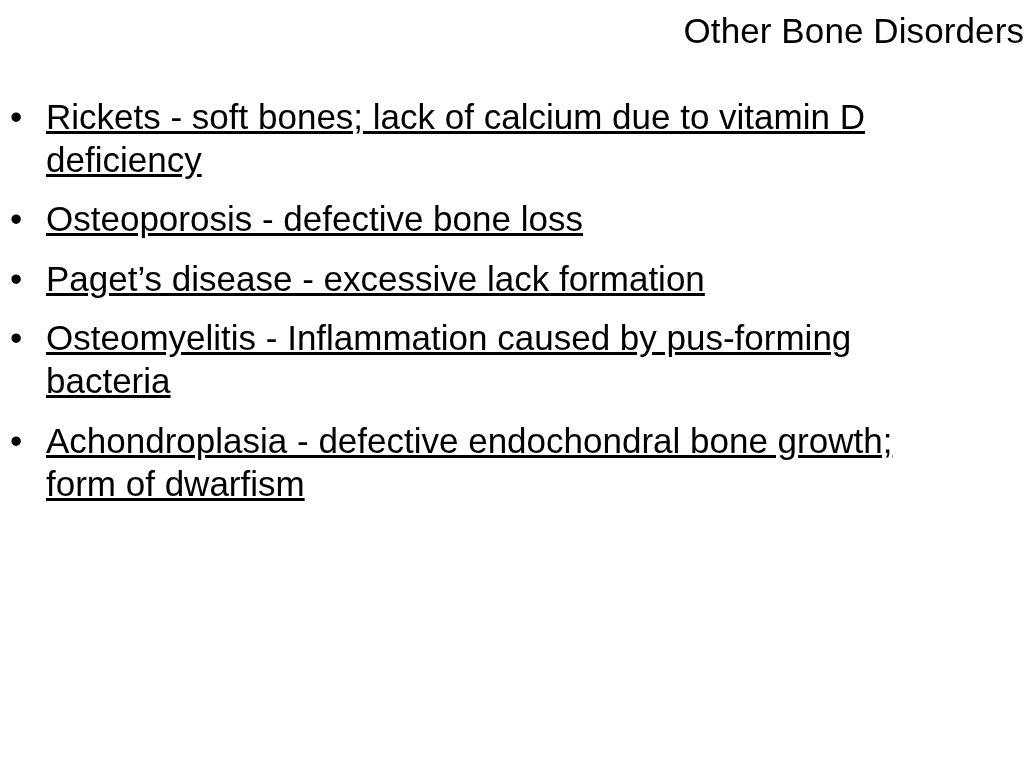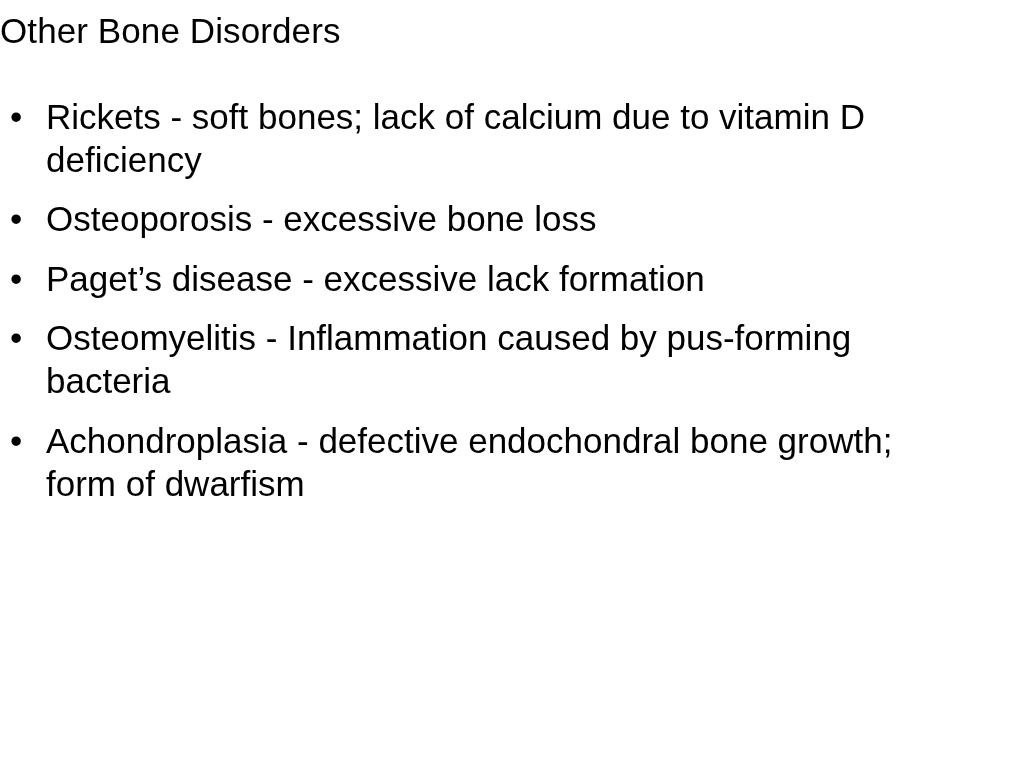--- a/index.html
+++ b/index.html
@@ -14,21 +14,21 @@
     color: #000000;
     overflow: hidden;
   }
   .slide {
     position: relative;
     width: 1024px;
     height: 768px;
     box-sizing: border-box;
   }
   .slide-title {
-    text-align: left;
+    text-align: right;
     font-size: 35px;
     font-weight: 400;
     line-height: 1.1;
     margin: 0;
     padding-top: 12px;
     letter-spacing: 0.1px;
   }
   .bullet-list {
     list-style: none;
     margin: 0;
@@ -48,39 +48,40 @@
   .bullet-marker {
     flex: 0 0 auto;
     width: 36px;
     font-size: 35px;
     line-height: 1.24;
     text-align: left;
     user-select: none;
   }
   .bullet-text {
     flex: 1 1 auto;
+    text-decoration: underline;
   }
 </style>
 </head>
 <body>
 
 <div class="slide">
 
   <h1 class="slide-title">Other Bone Disorders</h1>
 
   <ul class="bullet-list">
 
     <li class="bullet-item">
       <span class="bullet-marker">•</span>
       <span class="bullet-text">Rickets - soft bones; lack of calcium due to vitamin D deficiency</span>
     </li>
 
     <li class="bullet-item">
       <span class="bullet-marker">•</span>
-      <span class="bullet-text">Osteoporosis - excessive bone loss</span>
+      <span class="bullet-text">Osteoporosis - defective bone loss</span>
     </li>
 
     <li class="bullet-item">
       <span class="bullet-marker">•</span>
       <span class="bullet-text">Paget’s disease - excessive lack formation</span>
     </li>
 
     <li class="bullet-item">
       <span class="bullet-marker">•</span>
       <span class="bullet-text">Osteomyelitis - Inflammation caused by pus-forming bacteria</span>

